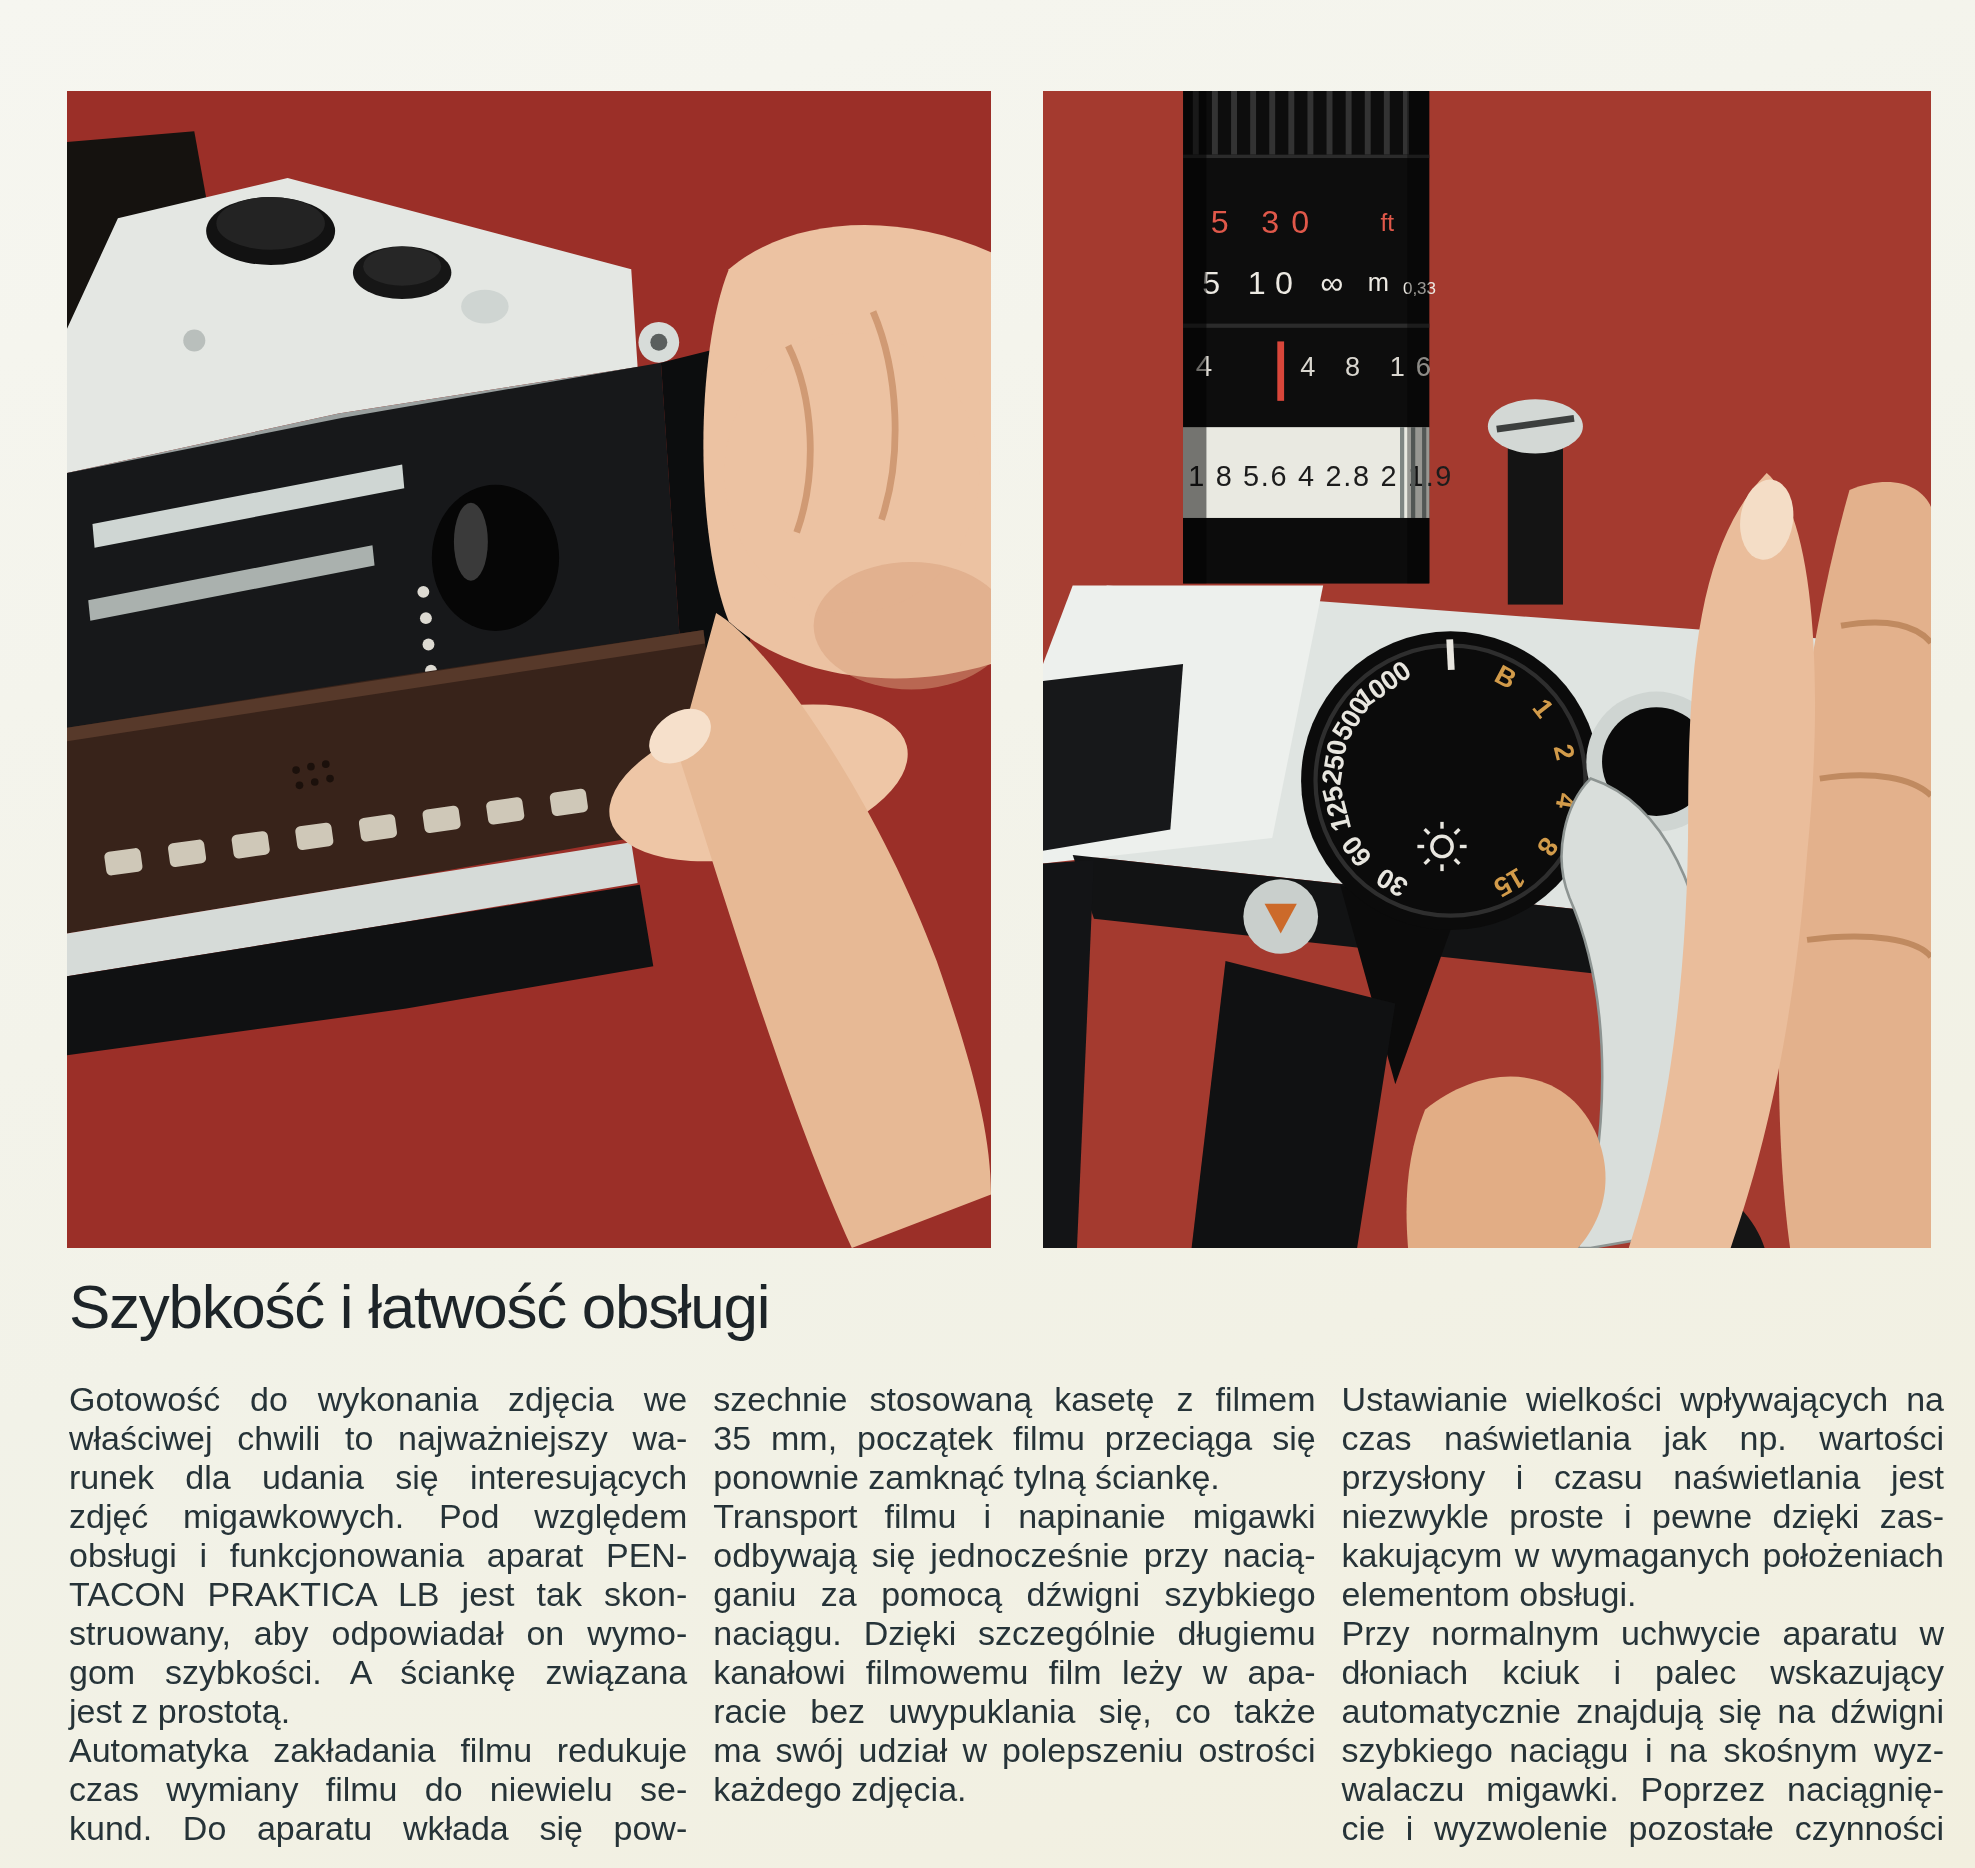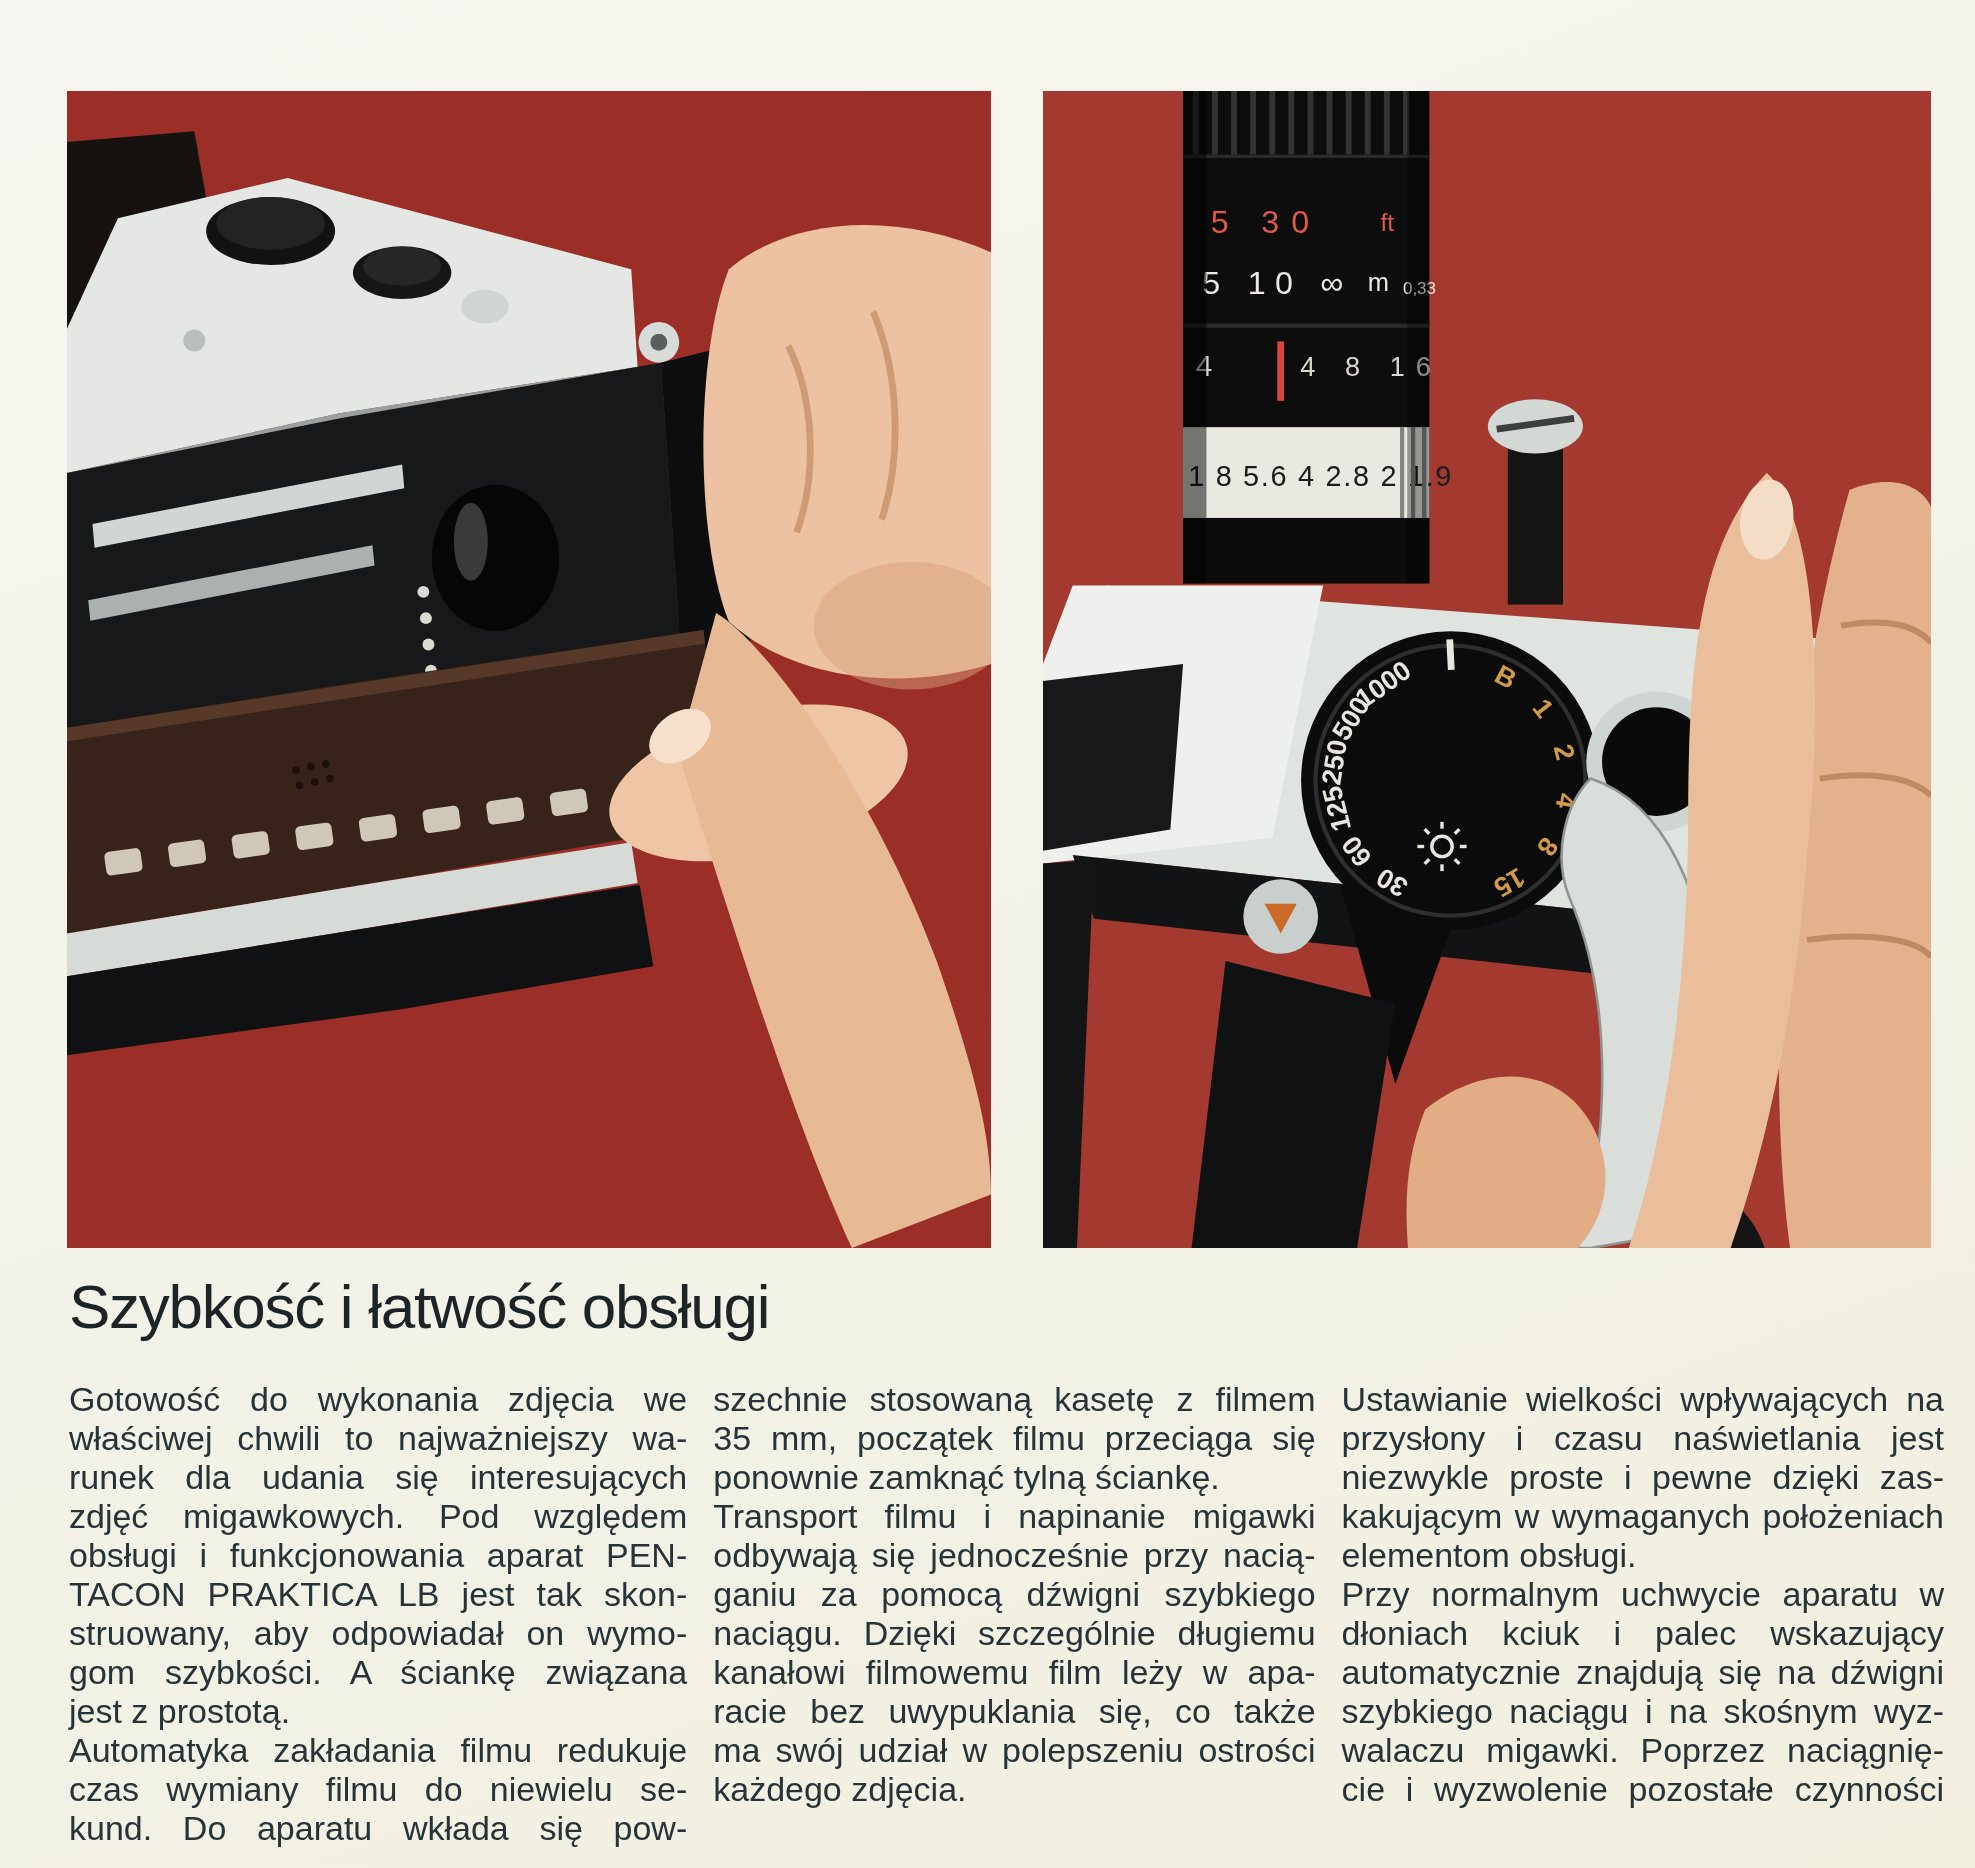--- a/index.html
+++ b/index.html
@@ -244,20 +244,21 @@
       <div class="line">odbywają się jednocześnie przy nacią-</div>
       <div class="line">ganiu za pomocą dźwigni szybkiego</div>
       <div class="line">naciągu. Dzięki szczególnie długiemu</div>
       <div class="line">kanałowi filmowemu film leży w apa-</div>
       <div class="line">racie bez uwypuklania się, co także</div>
       <div class="line">ma swój udział w polepszeniu ostrości</div>
       <div class="line short">każdego zdjęcia.</div>
     </div>
     <div class="col">
       <div class="line">Ustawianie wielkości wpływających na</div>
+      <div class="line">czas naświetlania jak np. wartości</div>
       <div class="line">przysłony i czasu naświetlania jest</div>
       <div class="line">niezwykle proste i pewne dzięki zas-</div>
       <div class="line">kakującym w wymaganych położeniach</div>
       <div class="line short">elementom obsługi.</div>
       <div class="line">Przy normalnym uchwycie aparatu w</div>
       <div class="line">dłoniach kciuk i palec wskazujący</div>
       <div class="line">automatycznie znajdują się na dźwigni</div>
       <div class="line">szybkiego naciągu i na skośnym wyz-</div>
       <div class="line">walaczu migawki. Poprzez naciągnię-</div>
       <div class="line">cie i wyzwolenie pozostałe czynności</div>

